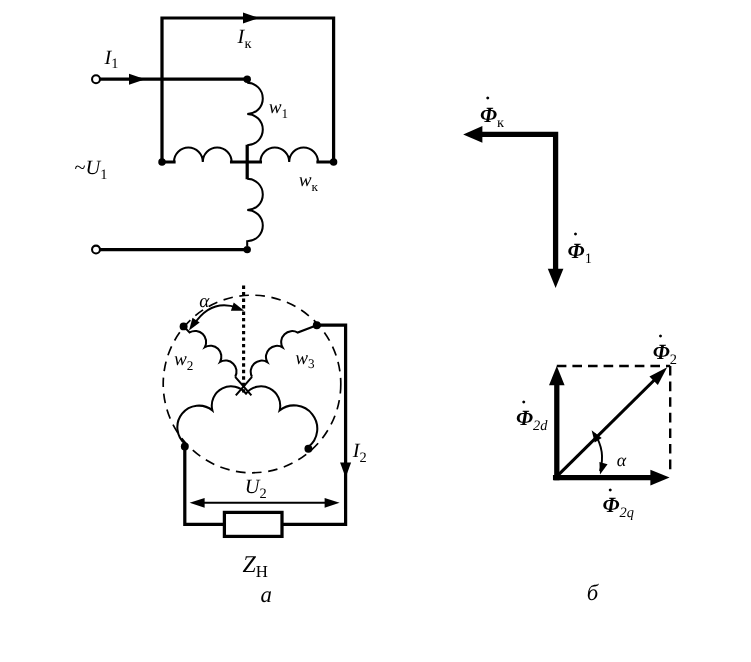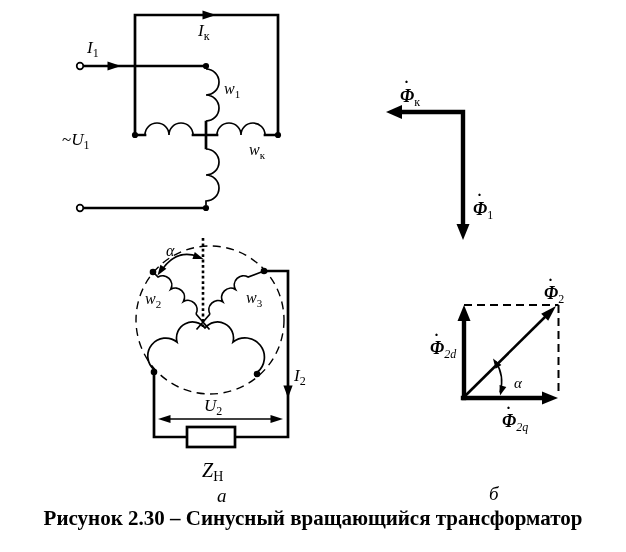--- a/index.html
+++ b/index.html
@@ -113,14 +113,13 @@
     <text x="544" y="299" font-size="18"><tspan class="phi">Φ</tspan><tspan dy="4" font-size="12">2</tspan></text>
     <text class="dot" x="434" y="340" font-size="15">·</text>
     <text x="430" y="354" font-size="18"><tspan class="phi">Φ</tspan><tspan dy="4" font-size="12" class="it">2d</tspan></text>
     <text class="dot" x="506" y="413" font-size="15">·</text>
     <text x="502" y="427" font-size="18"><tspan class="phi">Φ</tspan><tspan dy="4" font-size="12" class="it">2q</tspan></text>
     <text class="it" x="514" y="388" font-size="15">α</text>
     <text class="it" x="489" y="500" font-size="19">б</text>
   </g>
 </svg>
 
-<div class="caption">Рисунок 2.30 – Синусный вращающийся трансформатор</div>
 </div>
 
 </body></html>

